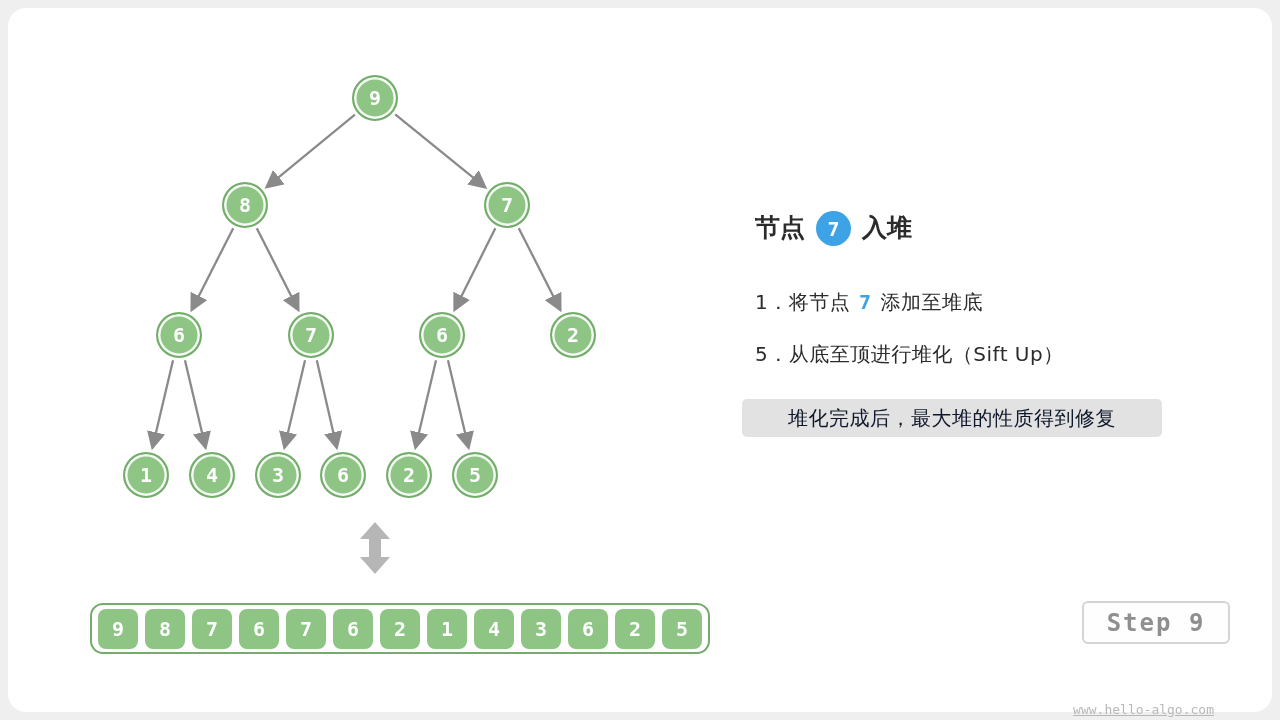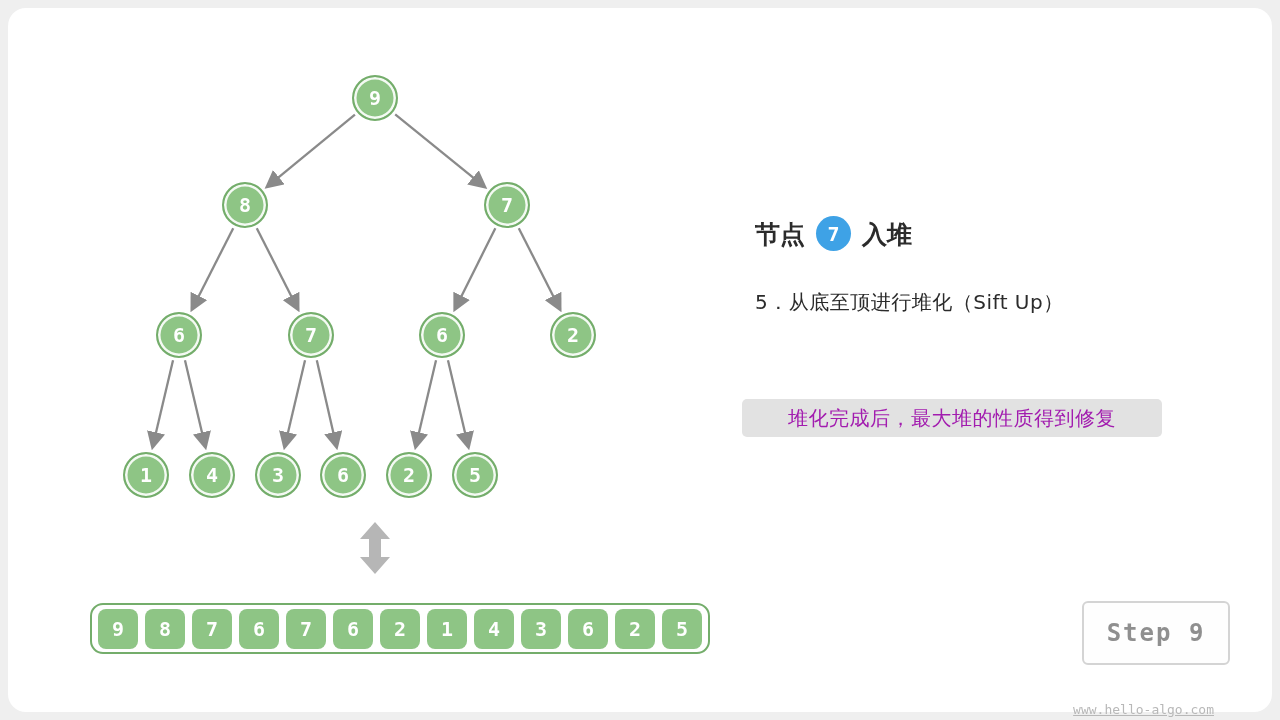--- a/index.html
+++ b/index.html
@@ -24,61 +24,61 @@
     background: var(--node-fill, #8ec585);
     border: 2px solid var(--node-border, #74ad6b);
     box-shadow: inset 0 0 0 2.5px rgba(255,255,255,0.9);
     color: #ffffff; font-family: "DejaVu Sans Mono", "Liberation Mono", monospace;
     font-weight: bold; font-size: 20px;
     display: flex; align-items: center; justify-content: center;
   }
 
   .panel-title {
     position: absolute; left: 755px; top: 211px; height: 40px;
-    display: flex; align-items: flex-end; gap: 11px;
+    display: flex; align-items: flex-start; gap: 11px;
     font-size: 25px; font-weight: bold; color: var(--text-color, #2b2b2b);
   }
   .node-badge {
     width: 35px; height: 35px; border-radius: 50%;
     background: var(--accent-blue, #3ea2e6); color: #fff;
     font-size: 20px; font-family: "DejaVu Sans Mono", "Liberation Mono", monospace;
     display: flex; align-items: center; justify-content: center;
   }
   .instructions { position: absolute; left: 755px; top: 289px; font-size: 20px; color: var(--text-color, #2b2b2b); }
   .instruction { height: 26px; margin-bottom: 26px; letter-spacing: 0.5px; white-space: pre; }
   .instruction .hl {
     color: var(--accent-blue, #3ea2e6); font-weight: bold;
     font-family: "DejaVu Sans Mono", "Liberation Mono", monospace; padding: 0 2px;
   }
   .note-box {
     position: absolute; left: 742px; top: 399px; width: 420px; height: 38px;
     background: var(--note-bg, #e2e2e2); border-radius: 5px;
     display: flex; align-items: center; justify-content: center;
-    font-size: 20px; color: #a21caf; letter-spacing: 0.5px;
+    font-size: 20px; color: #0f172a; letter-spacing: 0.5px;
   }
 
   .updown { position: absolute; left: 360px; top: 522px; }
   .updown polygon { fill: var(--updown-color, #b6b6b6); }
 
   .array-box {
     position: absolute; left: 90px; top: 603px; height: 51px;
     border: 2.5px solid var(--node-border, #74ad6b); border-radius: 13px;
     background: #ffffff;
     display: flex; align-items: center; gap: 7px; padding: 0 6px;
   }
   .array-cell {
     width: 40px; height: 40px; border-radius: 8px;
     background: var(--node-fill, #8ec585); color: #ffffff;
     font-family: "DejaVu Sans Mono", "Liberation Mono", monospace;
     font-weight: bold; font-size: 20px;
     display: flex; align-items: center; justify-content: center;
   }
 
   .step-box {
-    position: absolute; left: 1082px; top: 601px; width: 148px; height: 64px;
+    position: absolute; left: 1082px; top: 601px; width: 148px; height: 43px;
     border: 2px solid #d4d4d4; border-radius: 6px; background: #fefefe;
     display: flex; align-items: center; justify-content: center;
     font-family: "DejaVu Sans Mono", "Liberation Mono", monospace;
     font-weight: bold; font-size: 24px; color: #8f8f8f; letter-spacing: 2px;
   }
   .watermark {
     position: absolute; right: 66px; bottom: 3px;
     font-family: "DejaVu Sans Mono", "Liberation Mono", monospace;
     font-size: 13px; color: #b8b8b8; text-decoration: underline;
   }
@@ -125,20 +125,21 @@
       <div class="tree-node" style="left: 452px; top: 452px;">5</div>
     </div>
 
   <div class="panel-title">
     <span>节点</span>
     <span class="node-badge">7</span>
     <span>入堆</span>
   </div>
 
   <div class="instructions" id="instructions">
+      <div class="instruction"><span>1．将节点 </span><span class="hl">7</span><span> 添加至堆底</span></div>
       <div class="instruction"><span>5．从底至顶进行堆化（Sift Up）</span><span class="hl"></span><span></span></div>
     </div>
 
   <div class="note-box">堆化完成后，最大堆的性质得到修复</div>
 
   <div class="updown">
     <svg width="30" height="52" viewBox="0 0 30 52">
       <polygon points="15,0 30,17 21,17 21,35 30,35 15,52 0,35 9,35 9,17 0,17"></polygon>
     </svg>
   </div>

